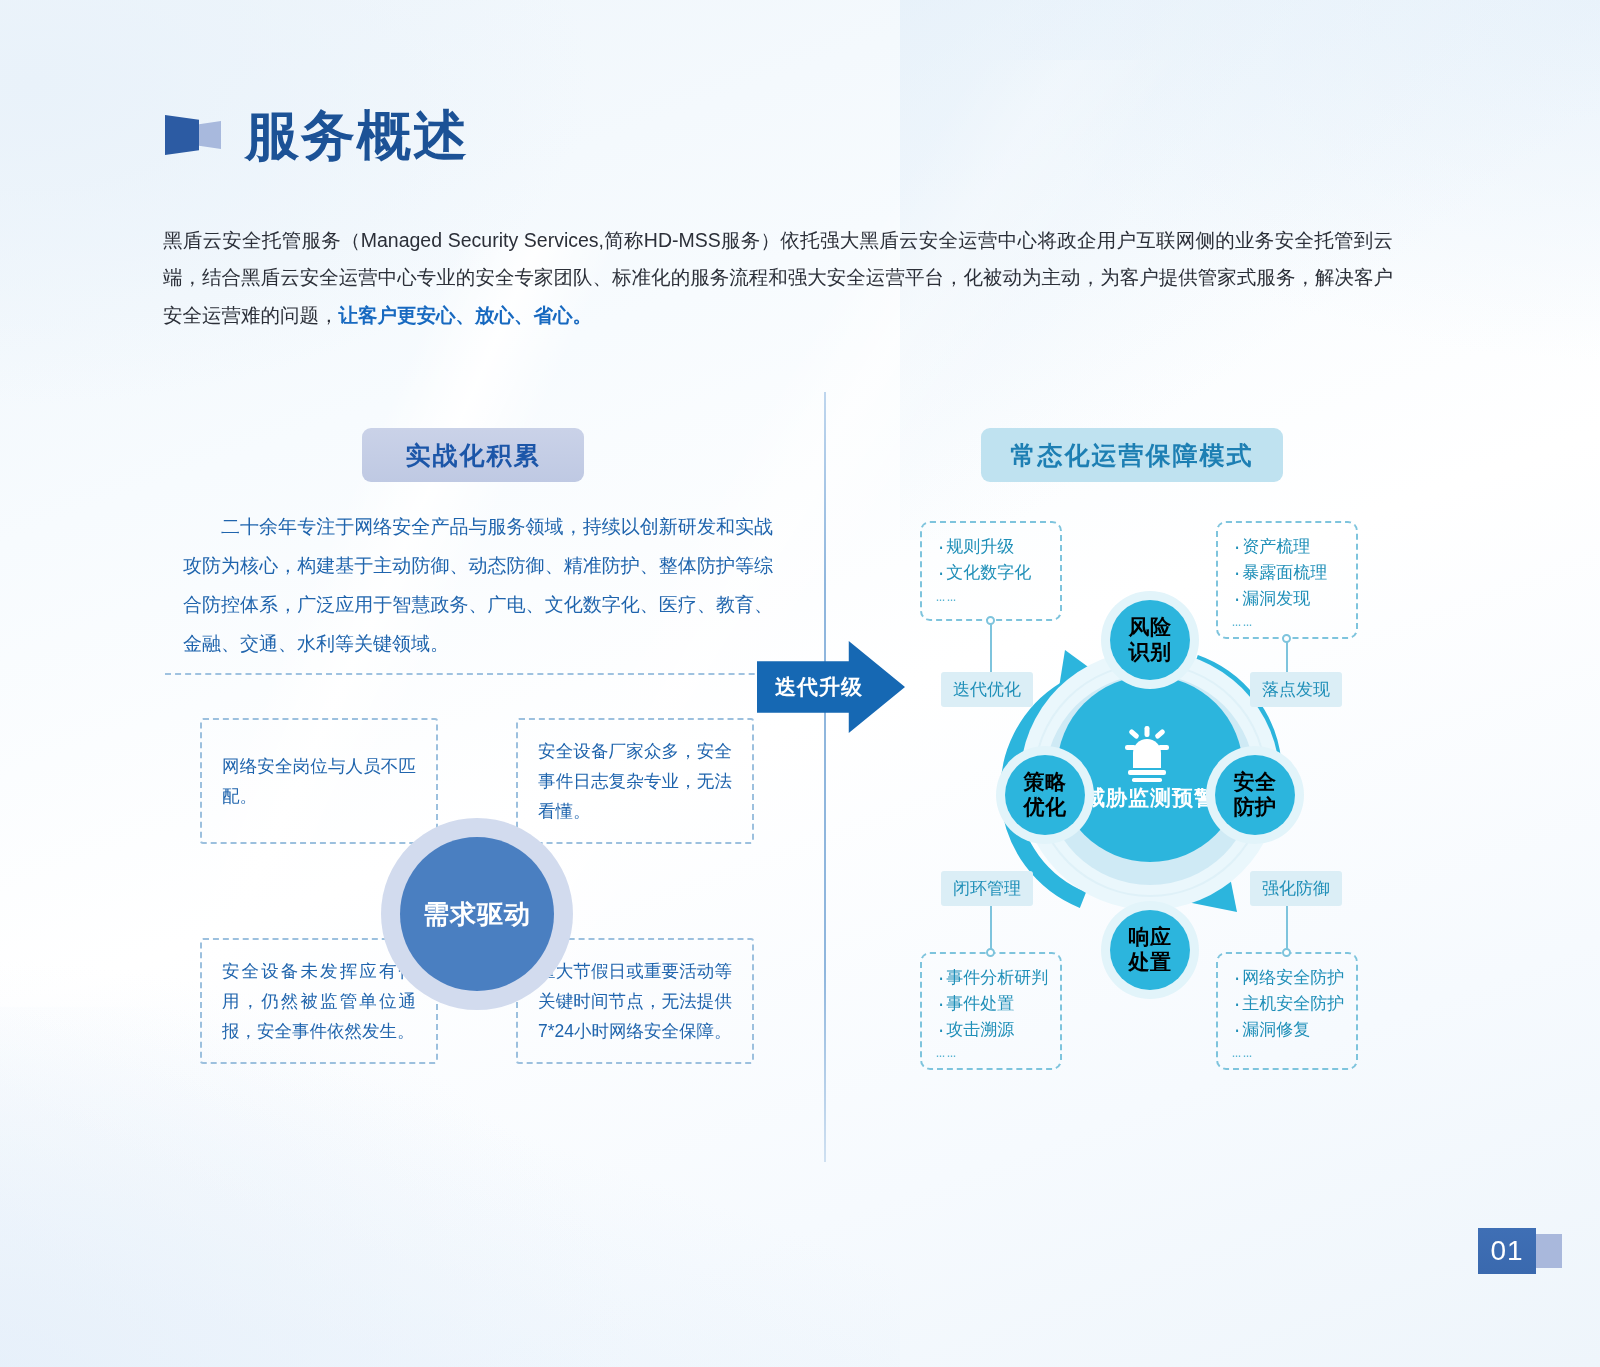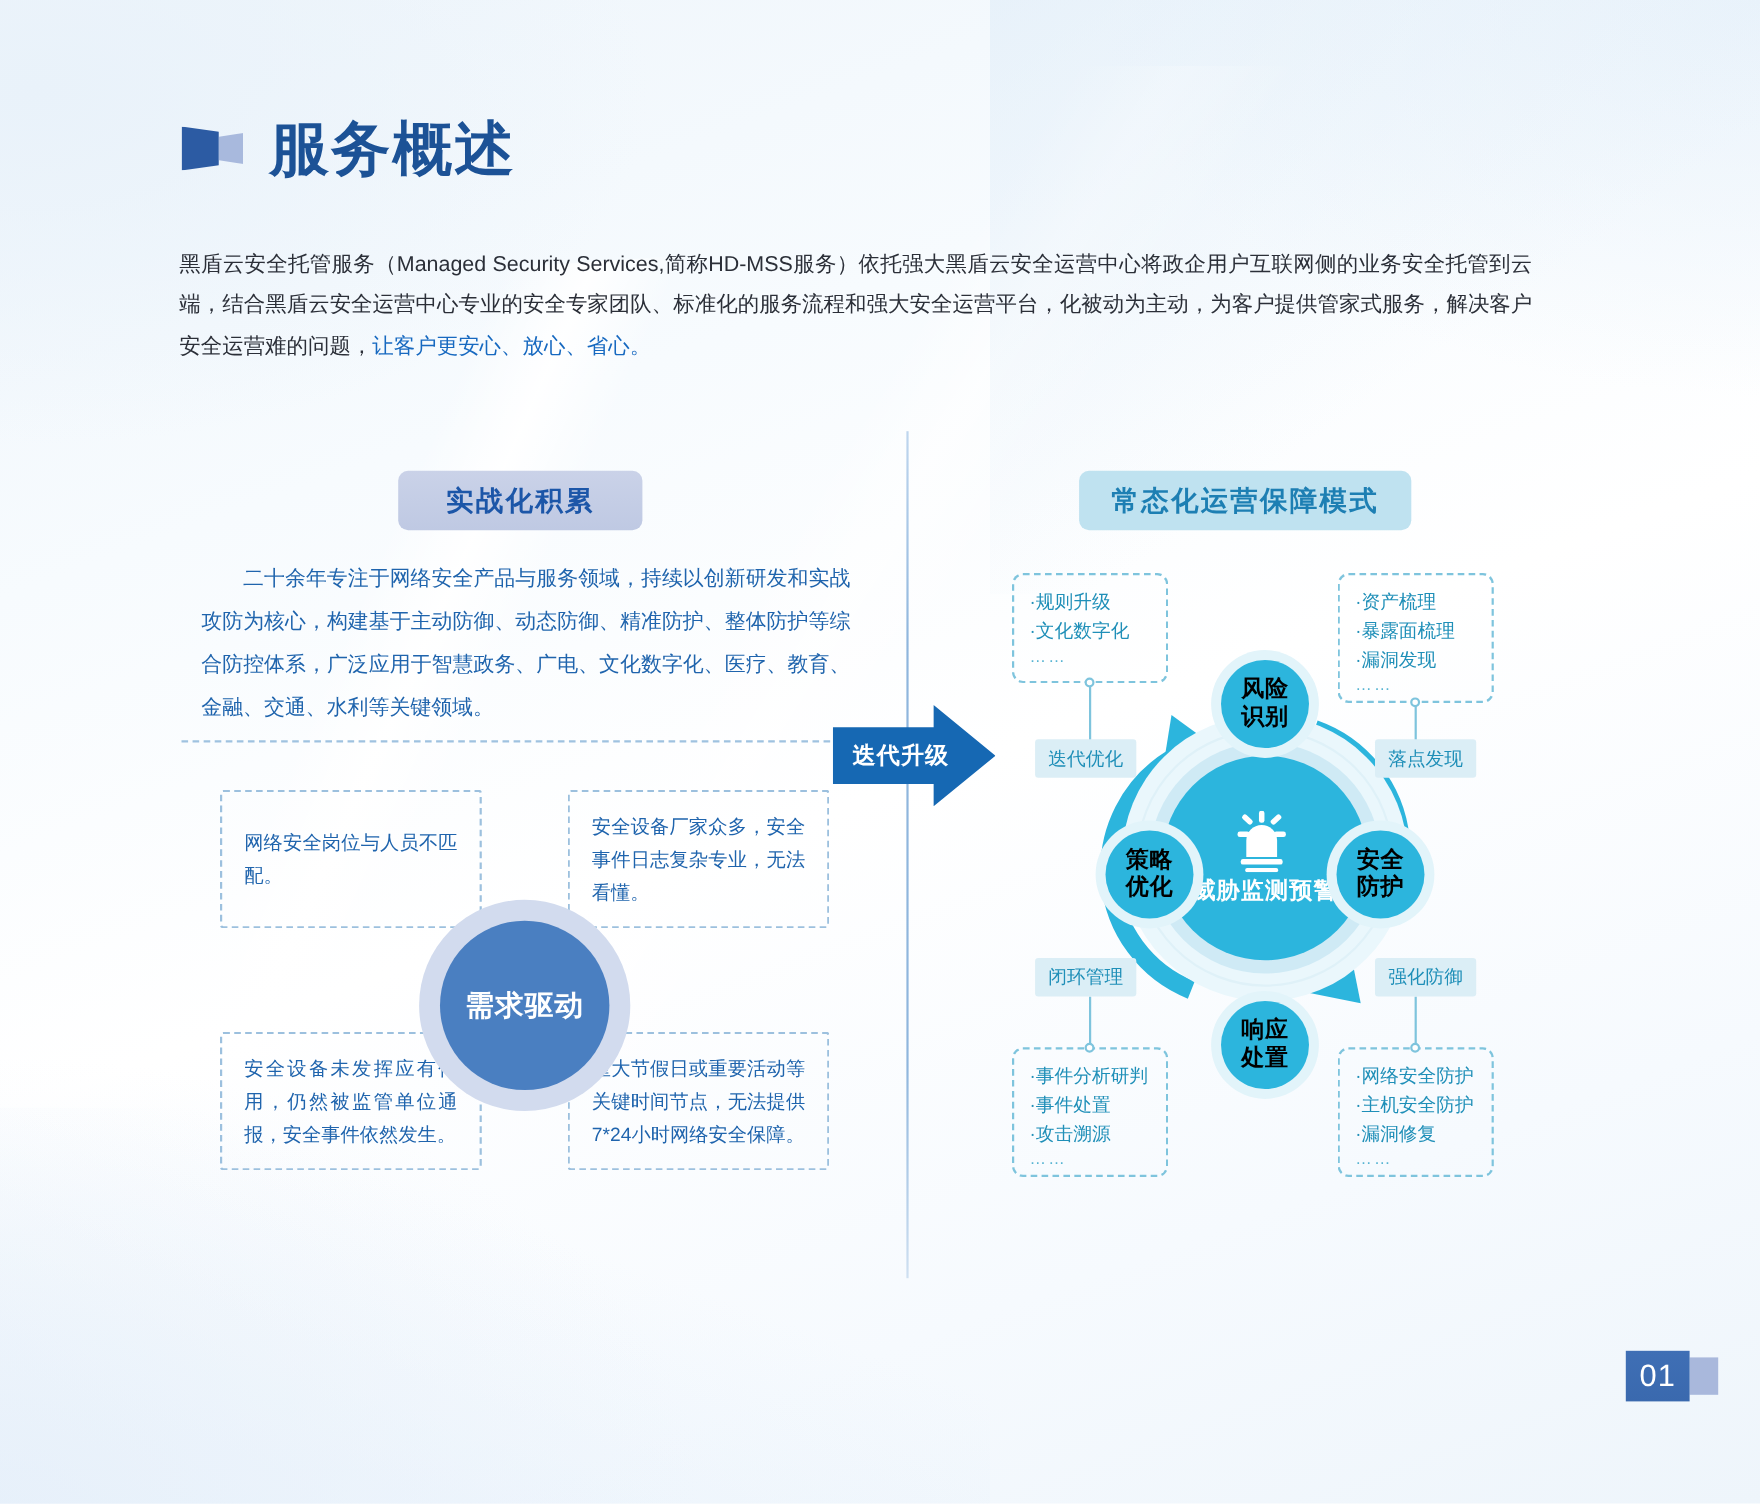--- a/index.html
+++ b/index.html
@@ -33,21 +33,21 @@
   .flag .fa{position:absolute;left:0;top:2px;width:34px;height:40px;background:#2c5ba3;
             clip-path:polygon(0 0,100% 12%,100% 88%,0 100%);}
   .flag .fb{position:absolute;left:34px;top:8px;width:22px;height:28px;background:#a8b9dd;
             clip-path:polygon(0 12%,100% 0,100% 100%,0 88%);}
   .hdr h1{margin:0;font-family:"DejaVu Serif","Liberation Serif",serif;
           font-size:54px;font-weight:700;color:#1c5296;letter-spacing:2px;line-height:1;}
 
   
   .intro{position:absolute;left:163px;top:222px;width:1230px;
          font-size:19.5px;line-height:1.92;color:#2b2f38;text-align:justify;}
-  .intro b{color:#1769c0;font-weight:400;}
+  .intro b{color:#1769c0;font-weight:700;}
 
   
   .vline{position:absolute;left:824px;top:392px;width:2px;height:770px;
          background:linear-gradient(#bfd6ee,#8fb6dd 25%,#8fb6dd 75%,#cfe0f1);}
 
   
   .badge-left{position:absolute;left:362px;top:428px;width:222px;height:54px;border-radius:9px;
     background:linear-gradient(180deg,#cad2e8 0%,#bfc9e3 100%);
     display:flex;align-items:center;justify-content:center;}
   .badge-left span{font-size:25px;font-weight:700;color:#1c56a8;letter-spacing:2px;}
@@ -80,40 +80,40 @@
   .arrow span{position:absolute;left:18px;top:50%;transform:translateY(-50%);
               font-size:21px;font-weight:700;color:#fff;letter-spacing:1px;white-space:nowrap;}
 
   
   .badge-right{position:absolute;left:981px;top:428px;width:302px;height:54px;border-radius:9px;
     background:#bfe2f0;display:flex;align-items:center;justify-content:center;}
   .badge-right span{font-size:25px;font-weight:700;color:#1d7fb3;letter-spacing:2px;}
 
   .cbox{position:absolute;border:2px dashed #7ec4dd;border-radius:10px;box-sizing:border-box;
         padding:12px 14px 10px;}
-  .cbox div{font-size:17px;line-height:1.52;color:#1f8fb8;white-space:nowrap;}
+  .cbox div{font-size:17px;line-height:1.52;color:#1f8fb8;white-space:nowrap;font-family:Liberation Mono, monospace;}
   .cbox .dots{color:#57b4d2;letter-spacing:2px;font-size:15px;}
   .cb-tl{left:920px;top:521px;width:142px;height:100px;}
   .cb-tr{left:1216px;top:521px;width:142px;height:118px;}
   .cb-bl{left:920px;top:952px;width:142px;height:118px;}
   .cb-br{left:1216px;top:952px;width:142px;height:118px;}
 
   .stem{position:absolute;width:2px;background:#7ec4dd;}
   .dot{position:absolute;width:9px;height:9px;border-radius:50%;
        border:2px solid #7ec4dd;background:#fff;box-sizing:border-box;}
 
   
   .ringwrap{position:absolute;left:1005px;top:600px;width:290px;height:390px;}
   .ring-outer{position:absolute;left:15px;top:50px;width:260px;height:260px;border-radius:50%;
               background:#eaf7fc;}
   .ring-thin{position:absolute;left:28px;top:63px;width:234px;height:234px;border-radius:50%;
              border:2px solid #dff1f8;box-sizing:border-box;}
   .core-halo{position:absolute;left:40px;top:75px;width:210px;height:210px;border-radius:50%;
              background:#cfeaf5;}
-  .core{position:absolute;left:52px;top:87px;width:186px;height:186px;border-radius:50%;
+  .core{position:absolute;left:52px;top:76px;width:186px;height:186px;border-radius:50%;
         background:#2cb5dd;display:flex;flex-direction:column;align-items:center;justify-content:center;gap:2px;}
   .core .lbl{font-size:21px;font-weight:700;color:#fff;letter-spacing:1px;}
 
   .arcsvg{position:absolute;left:0;top:0;width:290px;height:390px;overflow:visible;}
 
   .node{position:absolute;border-radius:50%;background:#2cb5dd;
         display:flex;align-items:center;justify-content:center;
         box-shadow:0 0 0 9px #e2f4fa;}
   .node span{font-size:21px;font-weight:700;color:#000000;line-height:1.18;text-align:center;letter-spacing:.5px;}
   .n-top{left:105px;top:0px;width:80px;height:80px;}

